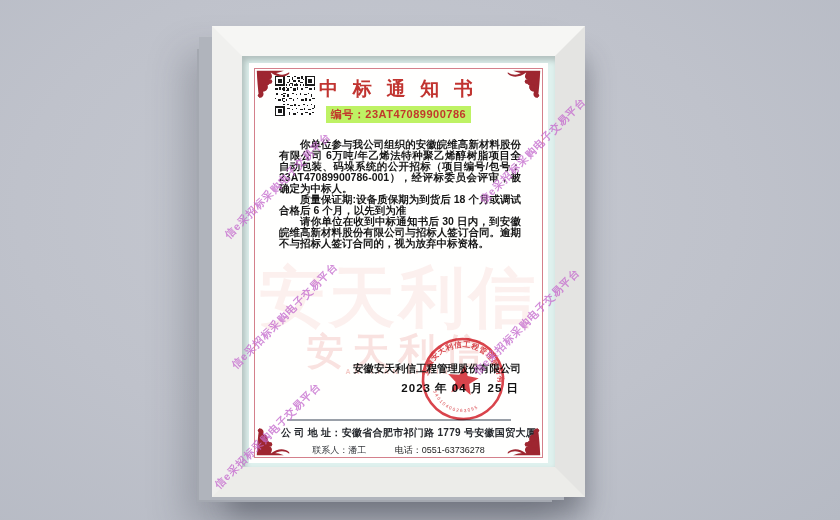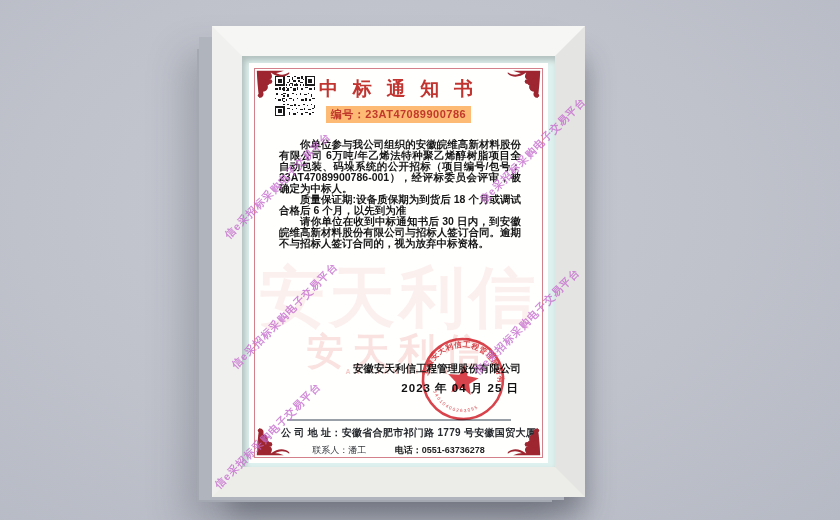--- a/index.html
+++ b/index.html
@@ -47,21 +47,21 @@
   
   .qr{position:absolute;left:26px;top:13px;width:40px;height:40px;z-index:2;}
   .doc-title{
     position:absolute;left:0;right:0;top:13px;text-align:center;z-index:2;
     font-family:"Liberation Serif",serif;font-weight:bold;
     font-size:19px;letter-spacing:5px;color:#c13430;
   }
   .doc-number-row{position:absolute;left:0;right:0;top:41px;text-align:center;z-index:2;}
   .doc-number{
     display:inline-block;font-size:11px;font-weight:bold;color:#c1392c;
-    background:#fdba74;padding:1px 5px;letter-spacing:.5px;
+    background:#bef264;padding:1px 5px;letter-spacing:.5px;
   }
 
   
   .addressee{
     position:absolute;left:30px;top:57px;z-index:2;
     font-size:10.5px;font-weight:600;color:#141414;
   }
   .body-text{
     position:absolute;left:30px;right:27px;top:76px;z-index:2;
     font-size:10.5px;line-height:11px;font-weight:600;color:#161616;
@@ -75,21 +75,21 @@
     letter-spacing:1px;padding-right:2px;}
 
   .seal{position:absolute;left:168px;top:270px;width:92px;height:92px;z-index:5;
     mix-blend-mode:multiply;opacity:.93;transform:rotate(8deg);}
 
   
   .footer{position:absolute;left:0;right:0;bottom:6px;text-align:center;z-index:2;}
   .footer-rule{width:224px;height:2px;background:#9aa0a8;margin:0 auto 5px auto;}
   .footer-address{font-size:10px;font-weight:600;color:#26292e;letter-spacing:.3px;margin-left:20px;}
   .footer-contacts{margin-top:4px;font-size:9px;color:#34373c;}
-  .footer-contacts .phone{font-weight:bold;color:#222;margin-left:26px;}
+  .footer-contacts .phone{font-weight:normal;color:#222;margin-left:26px;}
 
   
   .brand-wm{position:absolute;left:0;right:0;top:0;bottom:0;z-index:1;pointer-events:none;padding-left:28px;}
   .brand-giant{
     position:absolute;left:-20px;top:190px;width:340px;text-align:center;
     font-size:66px;font-weight:bold;letter-spacing:4px;color:rgba(214,62,52,.08);
     white-space:nowrap;
   }
   .brand-row{
     position:absolute;left:0;width:299px;top:264px;text-align:center;

